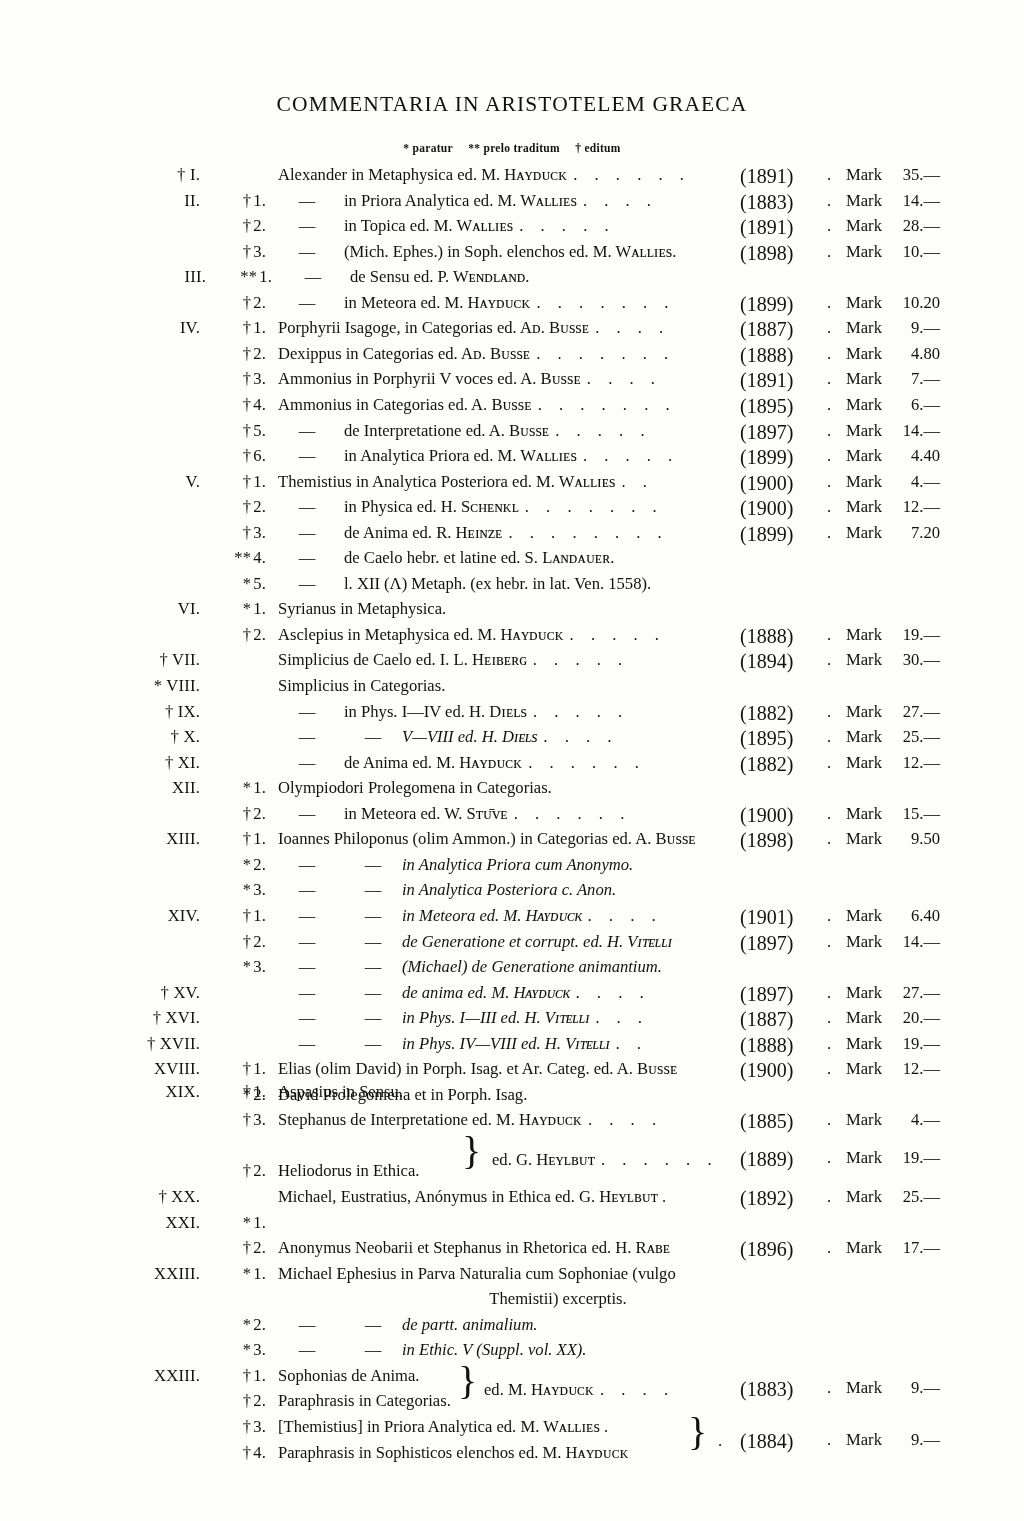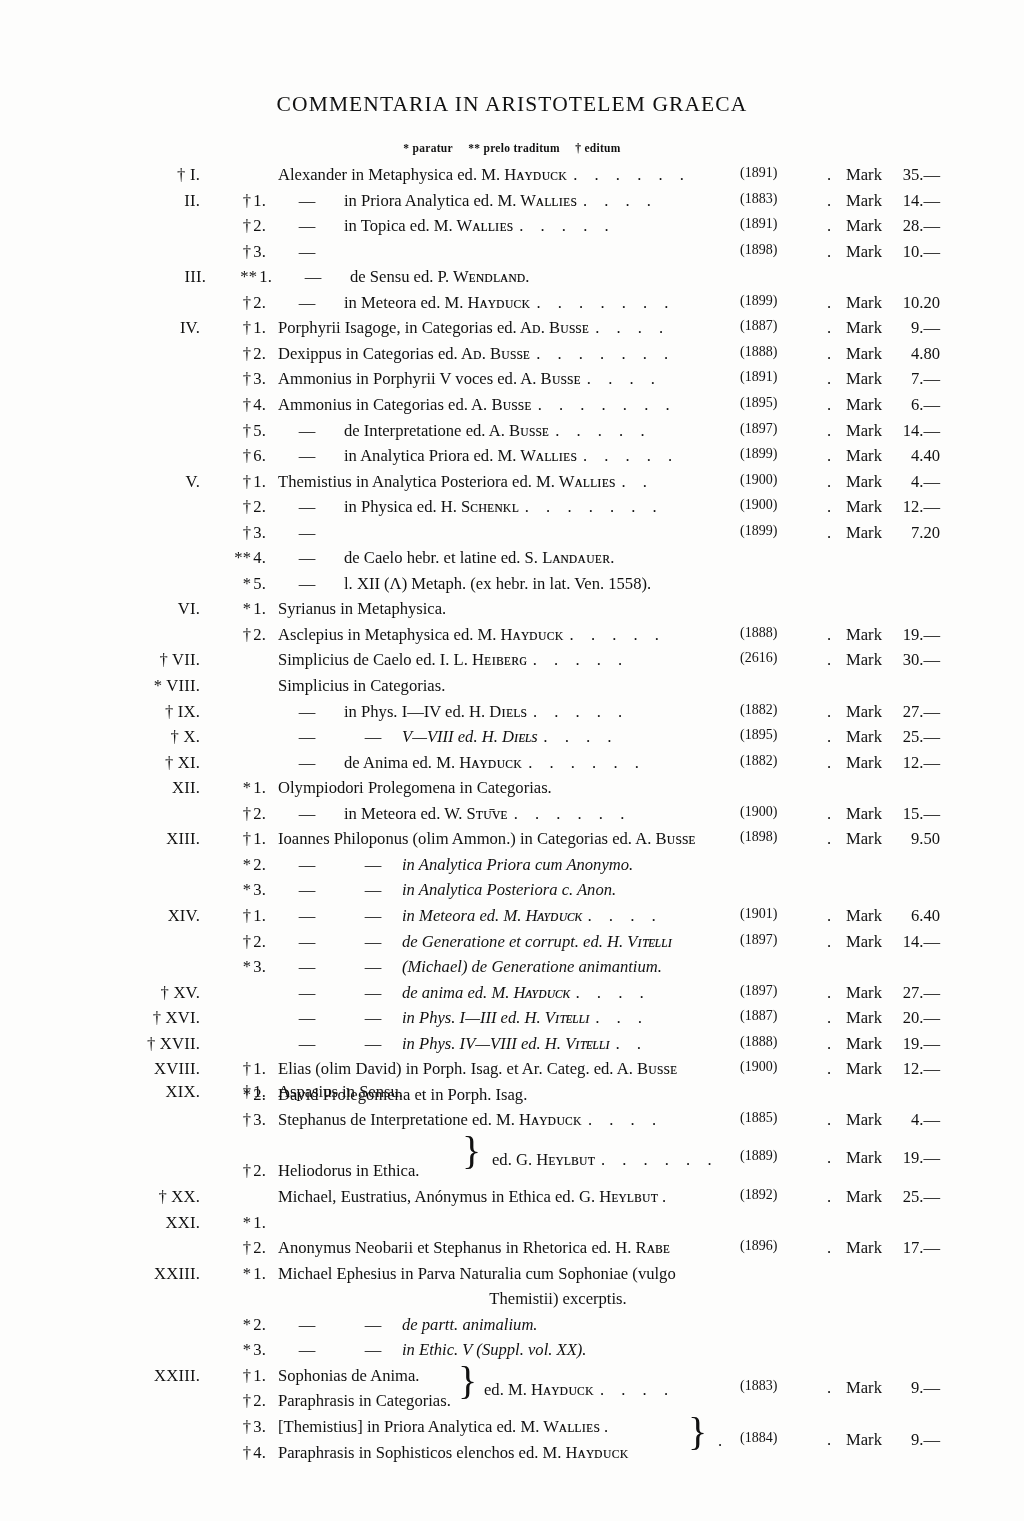--- a/index.html
+++ b/index.html
@@ -109,21 +109,21 @@
     letter-spacing: 6.5px;
     margin-left: 6px;
   }
 
   
   .c-year {
     position: absolute;
     left: 648px;
     width: 72px;
     text-align: left;
-    font-size: 14px;
+    font-size: 20px;
   }
   
   .c-dot {
     position: absolute;
     left: 732px;
     width: 10px;
     text-align: center;
   }
   
   .c-price {
@@ -198,20 +198,21 @@
         <div class="c-d1">—</div>
         <div class="c-text ind1"><span>in Topica ed. M. Wᴀʟʟɪᴇs</span><span class="leaders">. . . . .</span></div>
         <div class="c-year">(1891)</div>
         <div class="c-dot">.</div>
         <div class="c-price"><span>Mark</span> <span class="amt">28.—</span></div>
       </div>
       <div class="row" style="position: absolute; left: 0px; top: 76.65px; width: 850px;">
         <div class="c-rom"></div>
         <div class="c-mark"><span class="sym">†</span><span>3.</span></div>
         <div class="c-d1">—</div>
+        <div class="c-text ind1"><span>(Mich. Ephes.) in Soph. elenchos ed. M. Wᴀʟʟɪᴇs.</span></div>
         <div class="c-year">(1898)</div>
         <div class="c-dot">.</div>
         <div class="c-price"><span>Mark</span> <span class="amt">10.—</span></div>
       </div>
       <div class="row" style="position: absolute; left: 6px; top: 102.2px; width: 850px;">
         <div class="c-rom">III.</div>
         <div class="c-mark"><span class="sym">**</span><span>1.</span></div>
         <div class="c-d1">—</div>
         <div class="c-text ind1"><span>de Sensu ed. P. Wᴇɴᴅʟᴀɴᴅ.</span></div>
       </div>
@@ -288,20 +289,21 @@
         <div class="c-d1">—</div>
         <div class="c-text ind1"><span>in Physica ed. H. Sᴄʜᴇɴᴋʟ</span><span class="leaders">. . . . . . .</span></div>
         <div class="c-year">(1900)</div>
         <div class="c-dot">.</div>
         <div class="c-price"><span>Mark</span> <span class="amt">12.—</span></div>
       </div>
       <div class="row" style="position: absolute; left: 0px; top: 357.7px; width: 850px;">
         <div class="c-rom"></div>
         <div class="c-mark"><span class="sym">†</span><span>3.</span></div>
         <div class="c-d1">—</div>
+        <div class="c-text ind1"><span>de Anima ed. R. Hᴇɪɴᴢᴇ</span><span class="leaders">. . . . . . . .</span></div>
         <div class="c-year">(1899)</div>
         <div class="c-dot">.</div>
         <div class="c-price"><span>Mark</span> <span class="amt">7.20</span></div>
       </div>
       <div class="row" style="position: absolute; left: 0px; top: 383.25px; width: 850px;">
         <div class="c-rom"></div>
         <div class="c-mark"><span class="sym">**</span><span>4.</span></div>
         <div class="c-d1">—</div>
         <div class="c-text ind1"><span>de Caelo hebr. et latine ed. S. Lᴀɴᴅᴀᴜᴇʀ.</span></div>
       </div>
@@ -321,21 +323,21 @@
         <div class="c-mark"><span class="sym">†</span><span>2.</span></div>
         <div class="c-text"><span>Asclepius in Metaphysica ed. M. Hᴀʏᴅᴜᴄᴋ</span><span class="leaders">. . . . .</span></div>
         <div class="c-year">(1888)</div>
         <div class="c-dot">.</div>
         <div class="c-price"><span>Mark</span> <span class="amt">19.—</span></div>
       </div>
       <div class="row" style="position: absolute; left: 0px; top: 485.45px; width: 850px;">
         <div class="c-rom">† VII.</div>
         <div class="c-mark"></div>
         <div class="c-text"><span>Simplicius de Caelo ed. I. L. Hᴇɪʙᴇʀɢ</span><span class="leaders">. . . . .</span></div>
-        <div class="c-year">(2616)</div>
+        <div class="c-year">(1894)</div>
         <div class="c-dot">.</div>
         <div class="c-price"><span>Mark</span> <span class="amt">30.—</span></div>
       </div>
       <div class="row" style="position: absolute; left: 0px; top: 511px; width: 850px;">
         <div class="c-rom">* VIII.</div>
         <div class="c-mark"></div>
         <div class="c-text"><span>Simplicius in Categorias.</span></div>
       </div>
       <div class="row" style="position: absolute; left: 0px; top: 536.55px; width: 850px;">
         <div class="c-rom">† IX.</div>

